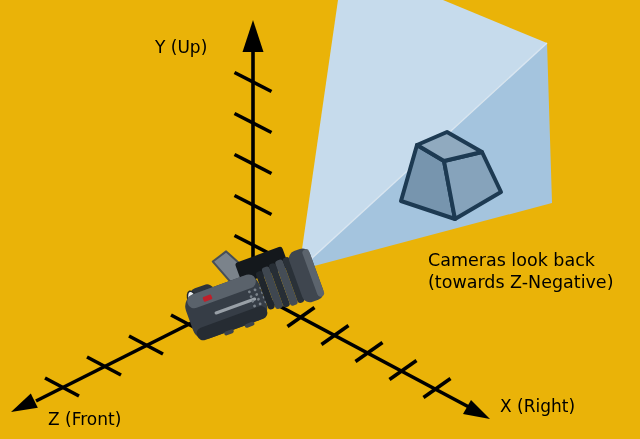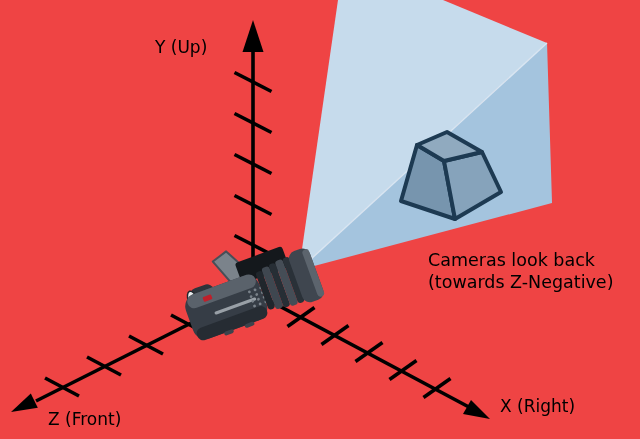--- a/index.html
+++ b/index.html
@@ -1,16 +1,16 @@
 <!DOCTYPE html>
 <html><head>
 <meta charset="utf-8">
 <style>
   html,body{margin:0;padding:0;background:#ffffff;}
-  .stage{position:relative;width:640px;height:439px;background:#ef4444;overflow:hidden;
+  .stage{position:relative;width:640px;height:439px;background:#eab308;overflow:hidden;
          font-family:"DejaVu Sans","Liberation Sans",sans-serif;}
   svg{display:block;}
   text{font-family:"DejaVu Sans","Liberation Sans",sans-serif;}
   .axis-label{font-size:17px;}
   .caption{font-size:17.5px;}
 </style>
 </head>
 <body>
 
 <div class="stage">

